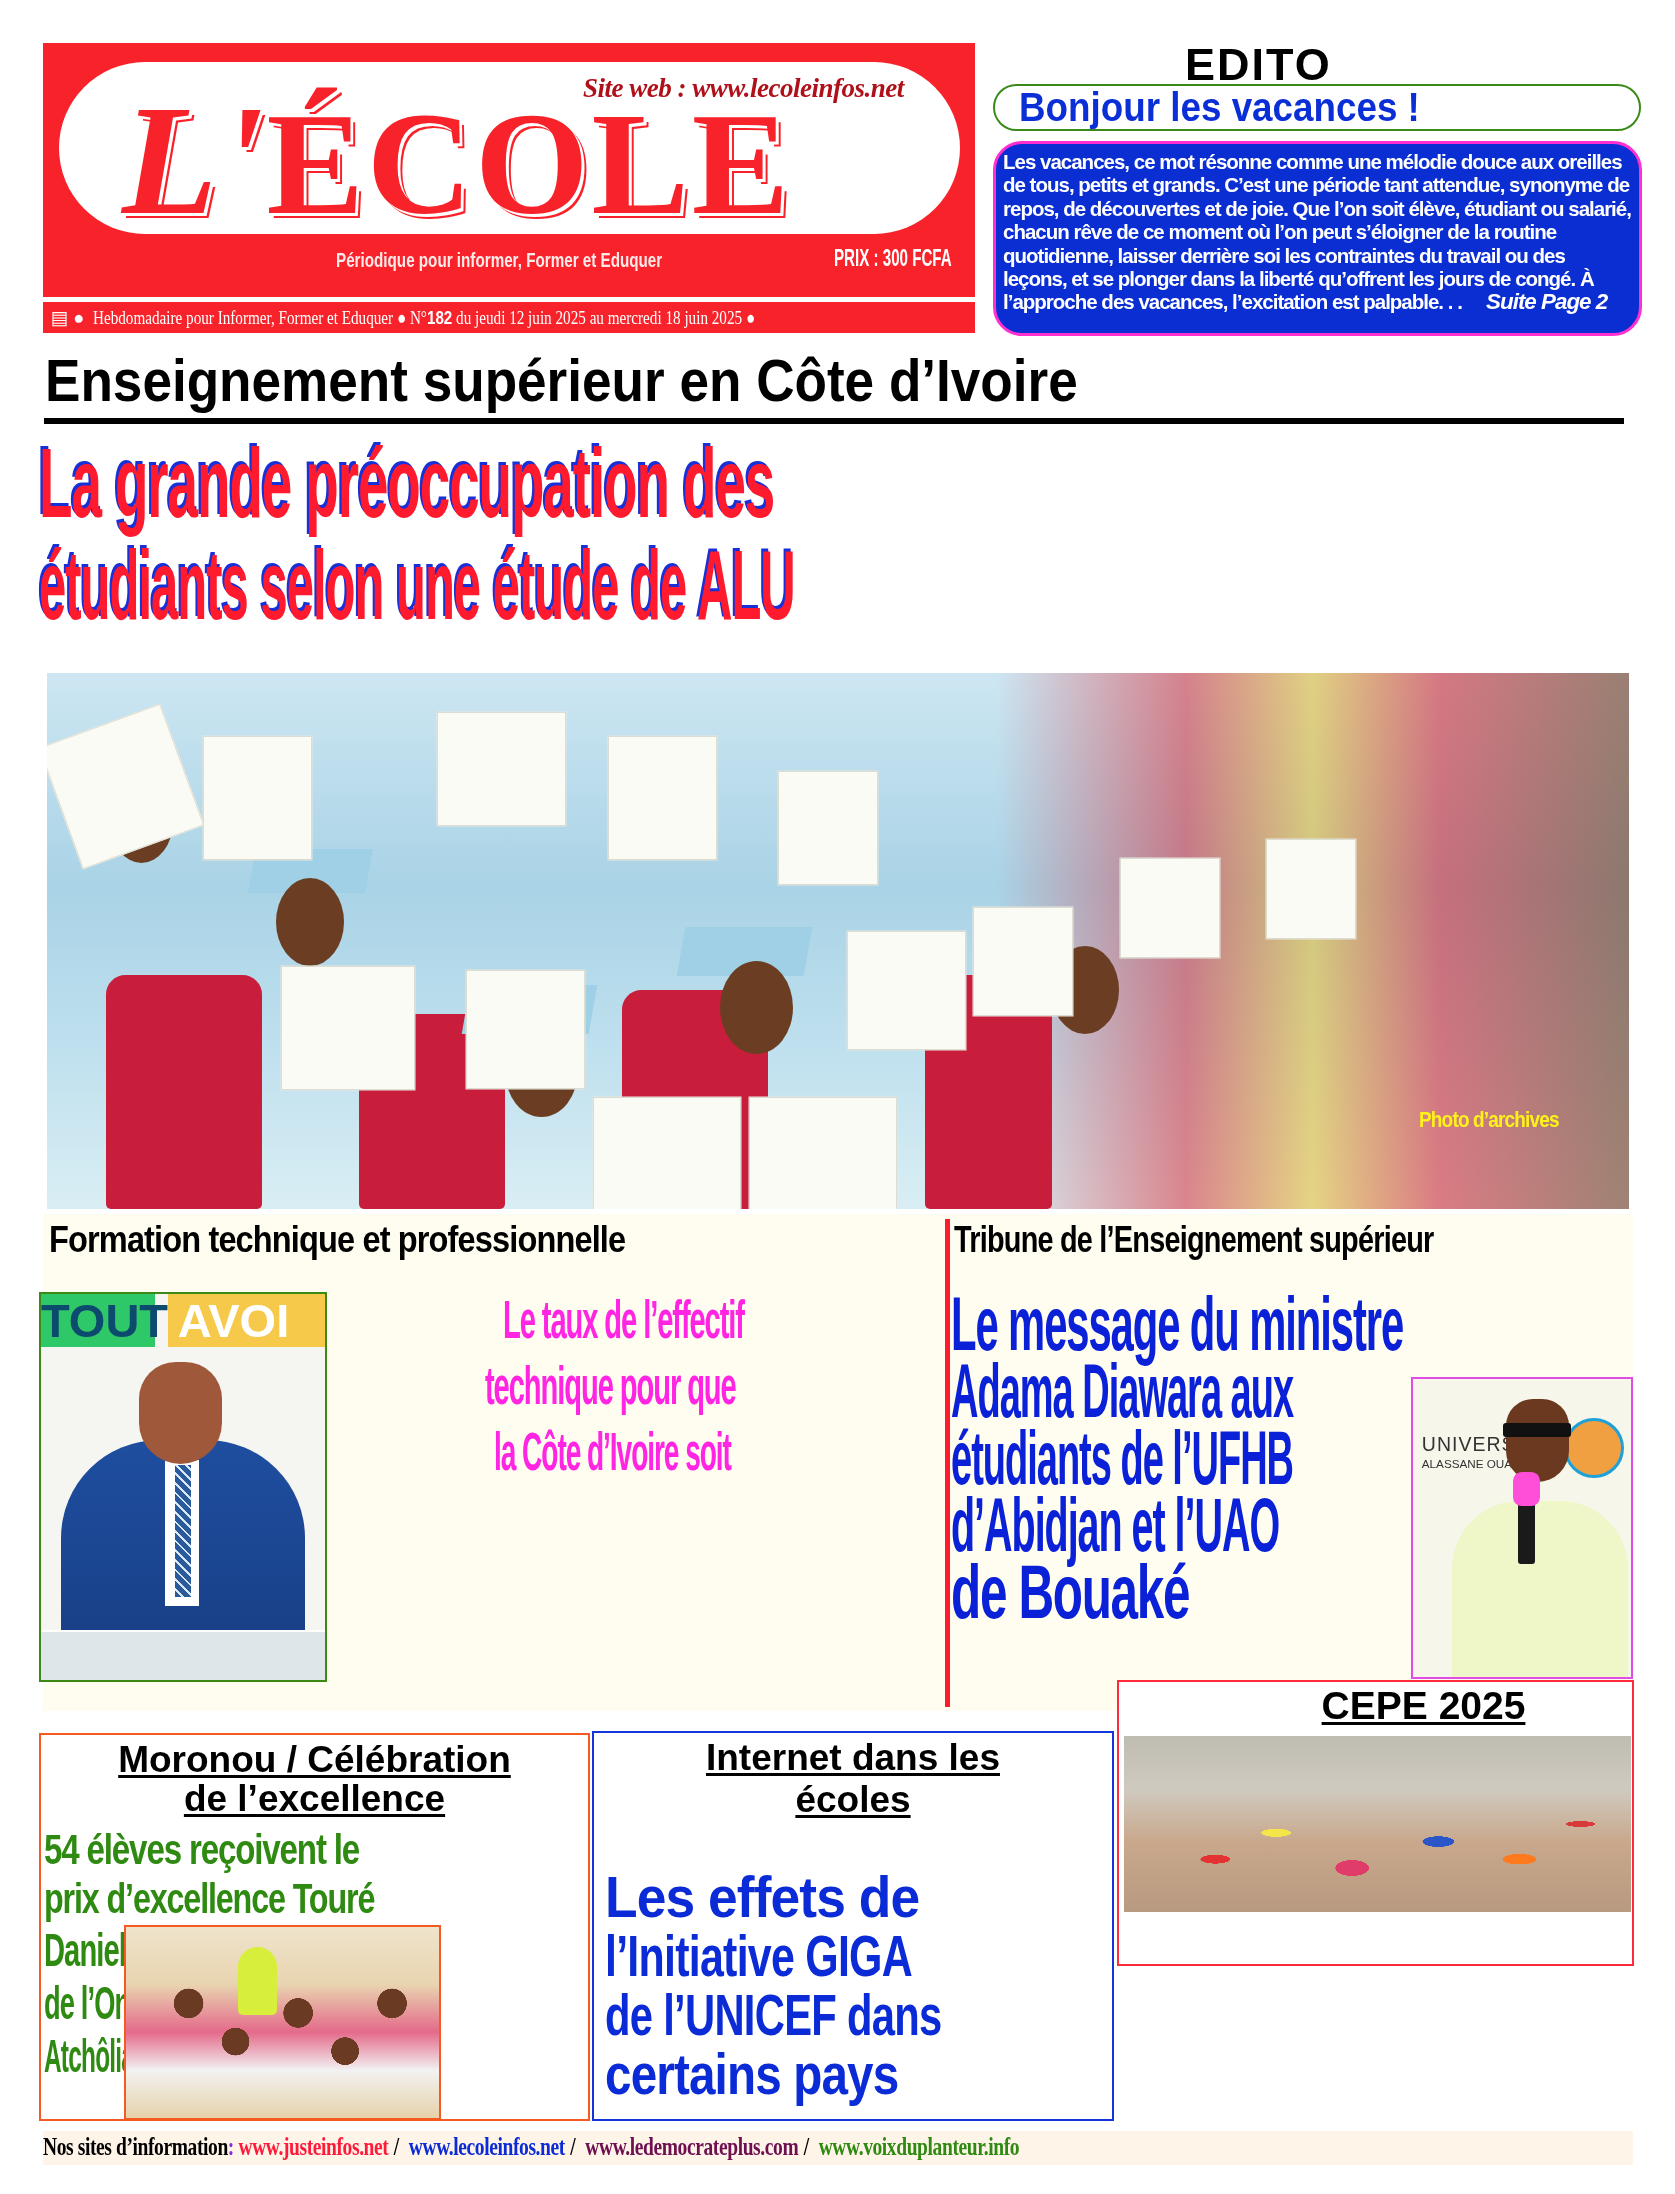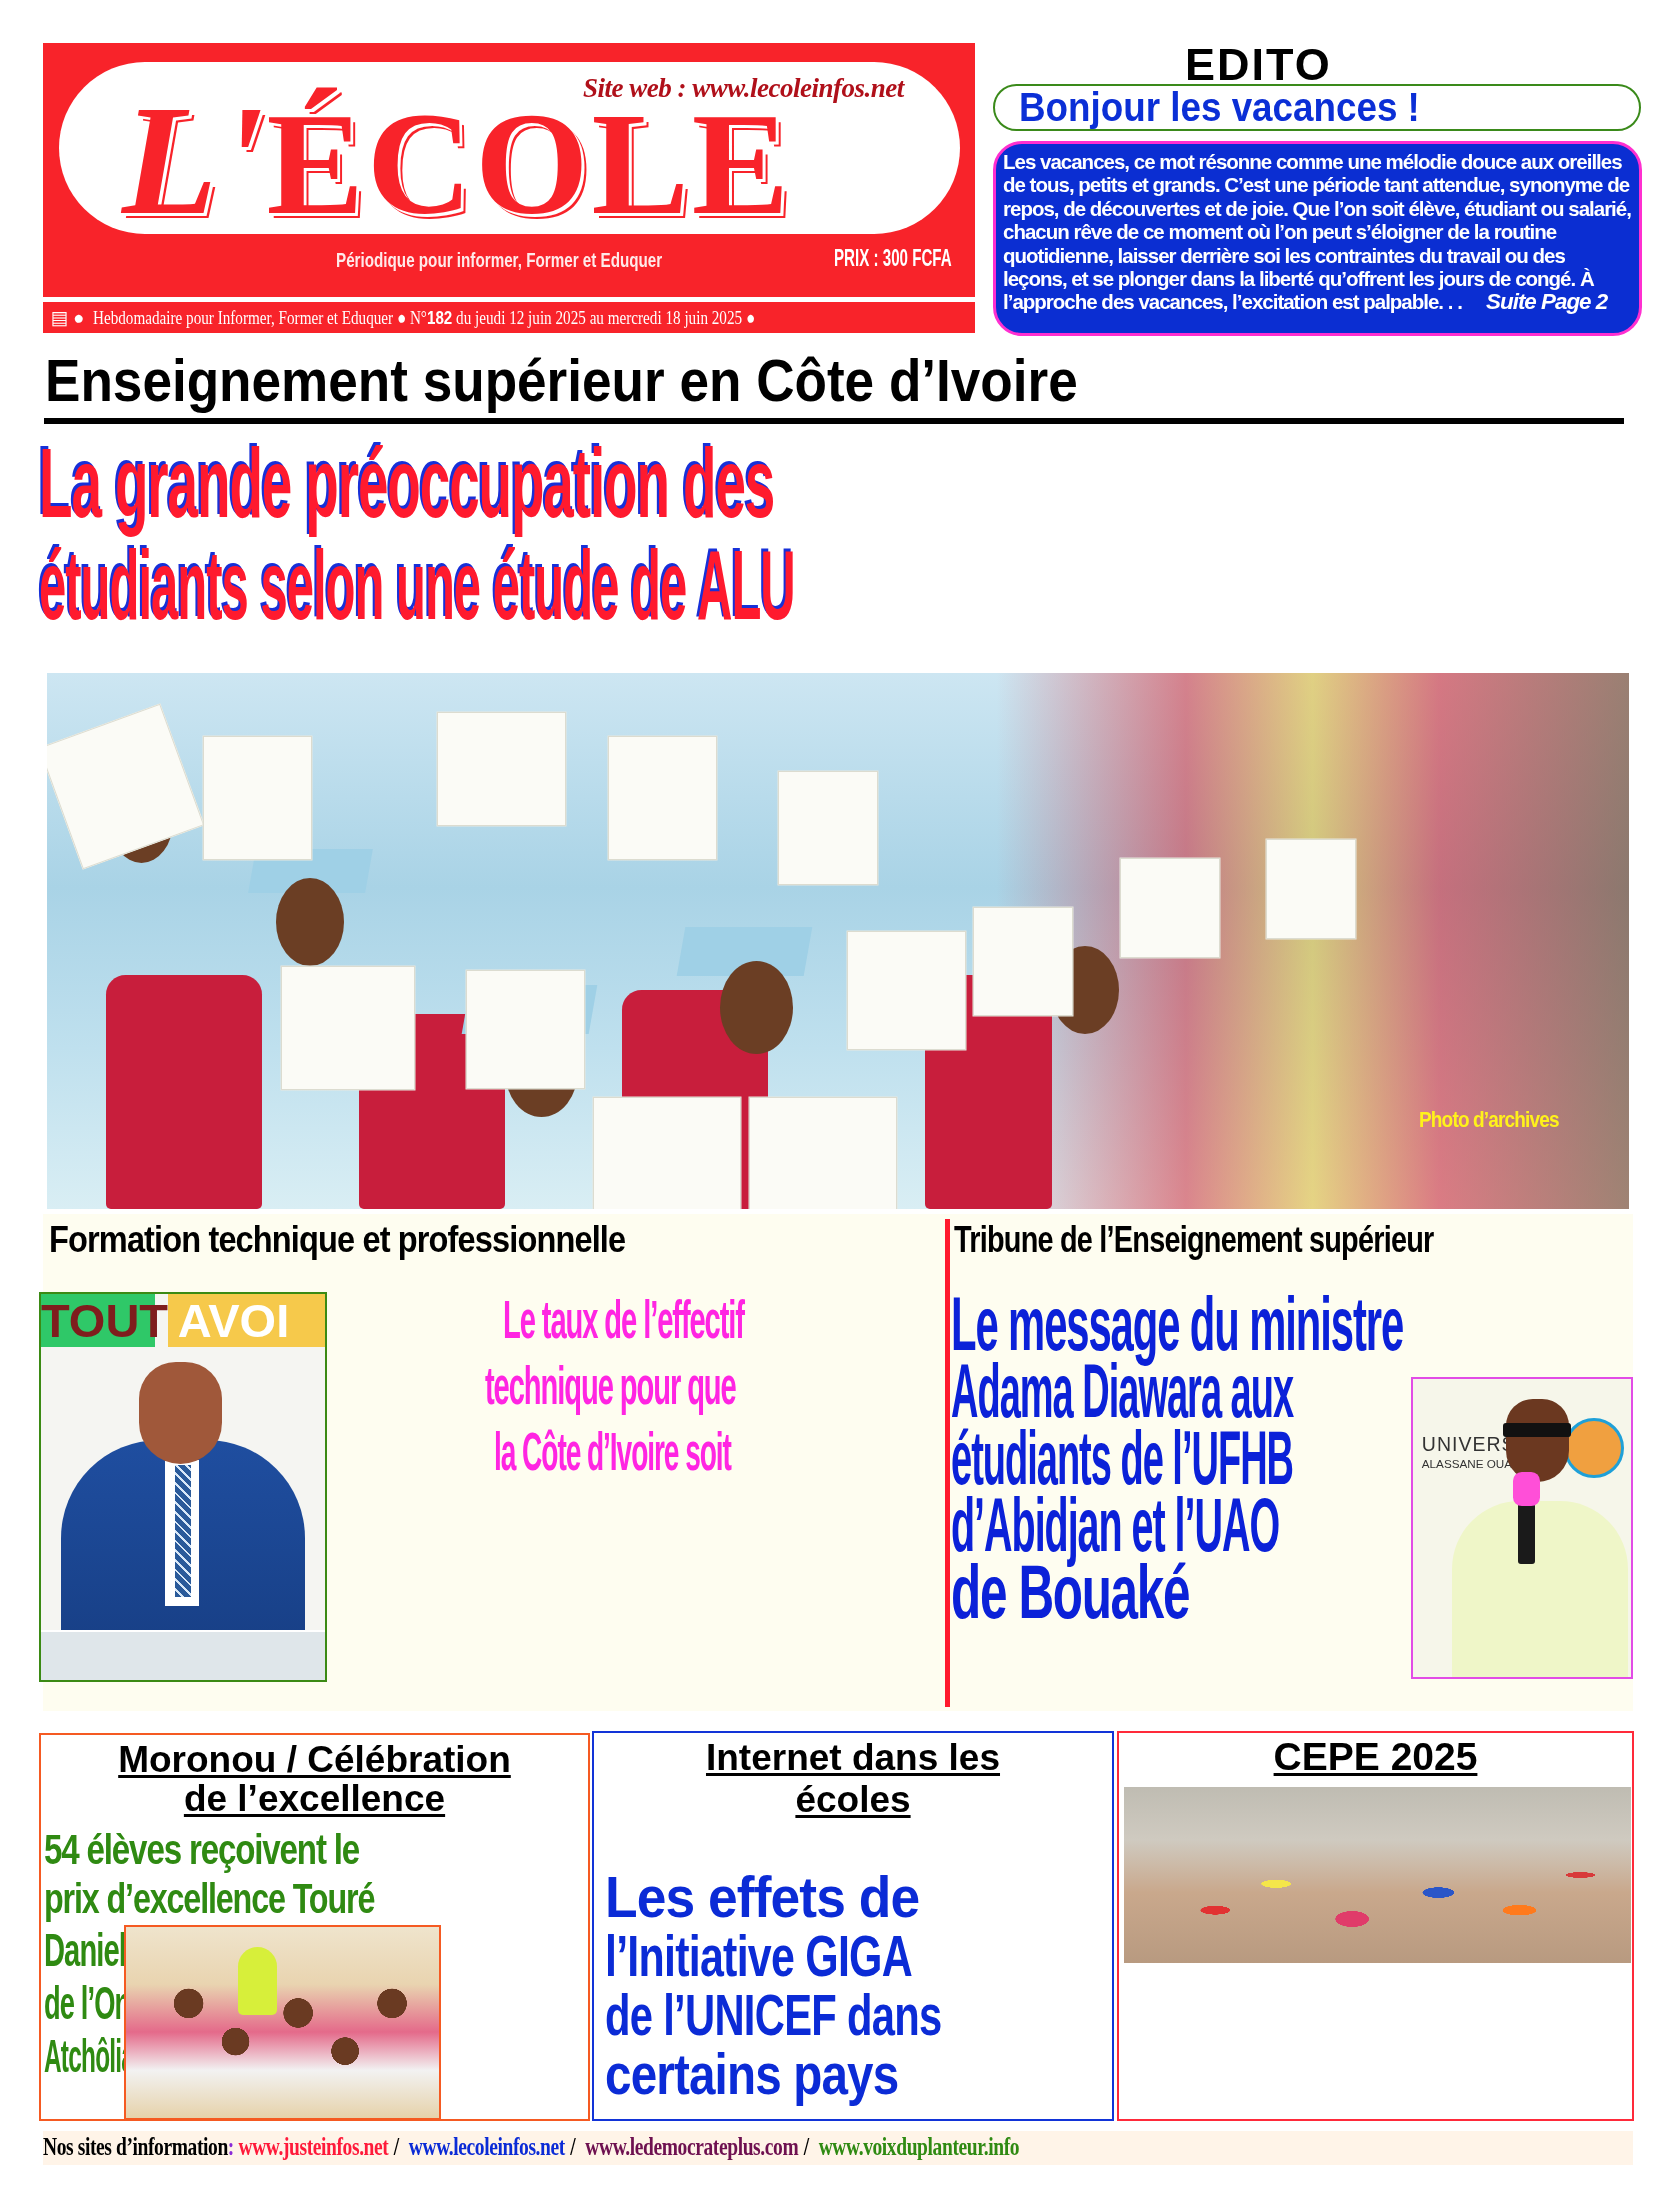--- a/index.html
+++ b/index.html
@@ -46,21 +46,21 @@
   .grad-seat { position:absolute; background:#c81e3c; border-radius:19.5px 19.5px 4.9px 4.9px; }
   .grad-head { position:absolute; background:#6b3e24; border-radius:50%; }
   .grad-cap { position:absolute; background:#9fd0e6; transform:skewX(-10deg); }
   #photo-credit { left:1419px; top:1107px; font-weight:bold; font-size:22.4px; color:#fff21a; white-space:nowrap; letter-spacing:-1px; }
 
   
   #mid-section { left:43px; top:1214px; width:1590px; height:497px; background:#fefdf0; }
   #mid-divider { left:945px; top:1219px; width:4.9px; height:488px; background:#ff1a2e; }
   #ftp-title { left:49px; top:1219px; font-weight:bold; font-size:37px; color:#000; white-space:nowrap; text-decoration:underline; text-decoration-thickness:3.9px; text-underline-offset:3.9px; letter-spacing:-1px; }
   #ftp-photo { left:39px; top:1292px; width:288px; height:390px; border:2.4px solid #3b8a14; box-sizing:border-box; background:#f5f5f2; overflow:hidden; }
-  #ftp-banner-green { left:0; top:0; width:114px; height:53px; background:#2fc868; color:#7f1d1d; font-weight:bold; font-size:47px; line-height:53px; }
+  #ftp-banner-green { left:0; top:0; width:114px; height:53px; background:#2fc868; color:#0c4a6e; font-weight:bold; font-size:47px; line-height:53px; }
   #ftp-banner-yellow { left:127px; top:0; width:161px; height:53px; background:#f6c94b; color:#fff; font-weight:bold; font-size:47px; line-height:53px; padding-left:9.8px; box-sizing:border-box; }
   #ftp-suit { left:19.5px; top:146px; width:244px; height:254px; background:linear-gradient(180deg,#1f4ea0,#163c80); border-radius:98px 98px 0 0; }
   #ftp-face { left:98px; top:68px; width:83px; height:102px; background:#a0583a; border-radius:39px 39px 44px 44px; }
   #ftp-shirt { left:124px; top:166px; width:34px; height:146px; background:#ffffff; }
   #ftp-tie { left:134px; top:171px; width:15.6px; height:132px; background:repeating-linear-gradient(45deg,#2a5a9a 0 4.9px,#d8e8f8 4.9px 6.8px); }
   #ftp-podium { left:0; top:336px; width:288px; height:54px; background:#dfe6ea; border-top:2.9px solid #ffffff; }
   #ftp-headline { left:336px; top:1287px; width:605px; font-weight:bold; font-size:53px; line-height:66px; color:#ff25e2; letter-spacing:-2px;text-align:right; }
   .headline-line { display:block; white-space:nowrap; }
 
   #tribune-title { left:954px; top:1219px; font-weight:bold; font-size:37px; color:#000; white-space:nowrap; text-decoration:underline; text-decoration-thickness:3.9px; text-underline-offset:3.9px; letter-spacing:-1px; }
@@ -72,21 +72,21 @@
   #tribune-man { left:39px; top:122px; width:176px; height:180px; background:#eff6c8; border-radius:68px 68px 0 0; }
   #tribune-head { left:93px; top:19.5px; width:63px; height:83px; background:#6b3820; border-radius:29px 29px 34px 34px; }
   #tribune-glasses { left:90px; top:44px; width:68px; height:13.7px; background:#111; border-radius:2.9px; }
   #tribune-mic { left:105px; top:102px; width:16.6px; height:83px; background:#1a1a1a; border-radius:2.9px; }
   #tribune-mic-head { left:100px; top:93px; width:27px; height:34px; background:#ff4fd8; border-radius:8.8px; }
 
   
   .box { position:absolute; border:2.4px solid; box-sizing:border-box; background:#fff; }
   #box-moronou { left:39px; top:1733px; width:551px; height:388px; border-color:#f55a22; }
   #box-internet { left:592px; top:1731px; width:522px; height:390px; border-color:#1234d8; }
-  #box-cepe { left:1117px; top:1731px; width:517px; height:390px; border-color:#ff2a3a; }
+  #box-cepe { left:1117px; top:1680px; width:517px; height:286px; border-color:#ff2a3a;padding-left:48px; }
   .box-kicker { position:absolute; width:100%; text-align:center; font-weight:bold; color:#000; line-height:39px; }
   .box-kicker span { text-decoration:underline; text-decoration-thickness:3.4px; text-underline-offset:2.9px;margin-top:12px; }
 
   #moronou-kicker { top:4.9px; font-size:37px; }
   #moronou-headline { left:2.9px; top:90px; font-weight:bold; font-size:43px; line-height:49px; color:#2f8a12; letter-spacing:-1.5px; white-space:nowrap; }
   #moronou-side { left:2.9px; top:188px; font-weight:bold; font-size:47px; line-height:53px; color:#2f8a12; letter-spacing:-1.5px; }
   #moronou-photo { left:83px; top:190px; width:317px; height:195px; border:2px solid #f55a22; box-sizing:border-box; overflow:hidden;
     background: radial-gradient(circle at 20% 40%, #6a3a22 0 14.6px, transparent 15px),
                 radial-gradient(circle at 35% 60%, #6a3a22 0 13.7px, transparent 14px),
                 radial-gradient(circle at 55% 45%, #6a3a22 0 14.6px, transparent 15px),

